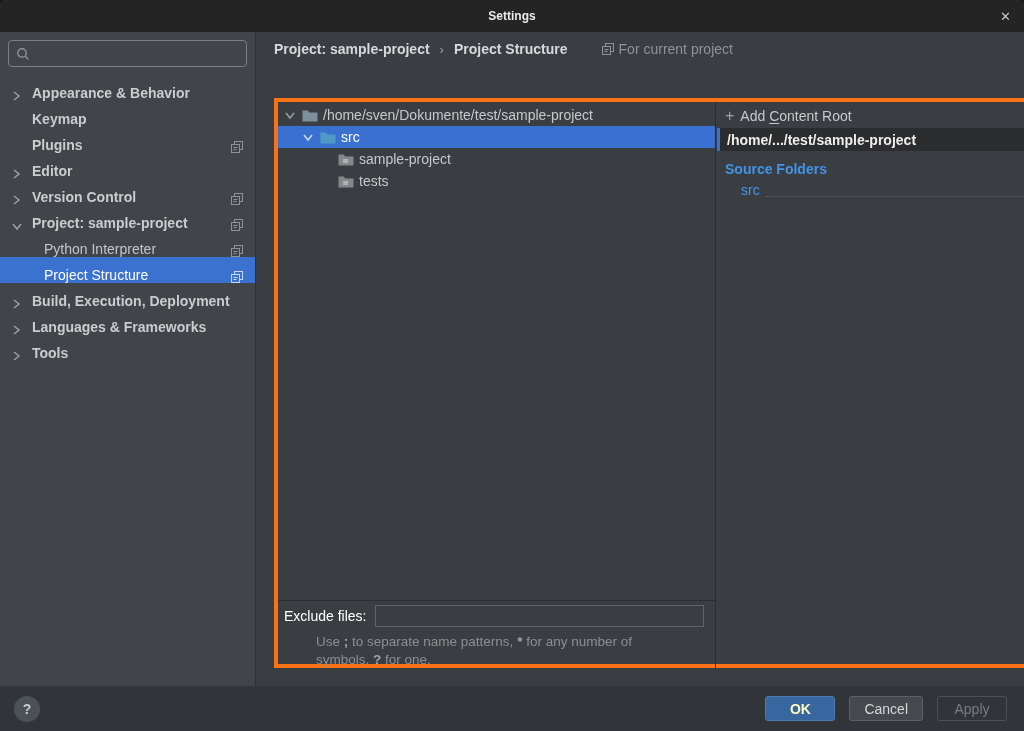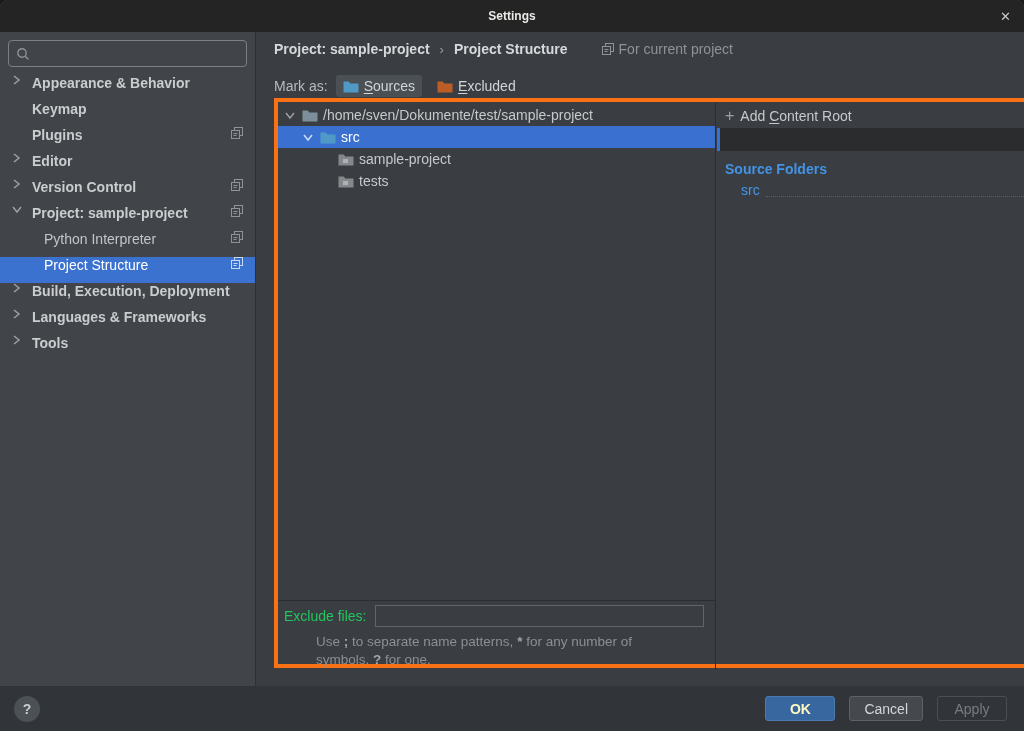--- a/index.html
+++ b/index.html
@@ -29,21 +29,21 @@
   .searchbox{
     margin:8px; height:27px; border:1px solid #7b8084; border-radius:4px;
     display:flex; align-items:center; padding:0 7px; gap:6px;
   }
   .searchbox input{
     flex:1; background:transparent; border:none; outline:none;
     color:#d6d9db; font-size:13px; font-family:inherit; min-width:0;
   }
   .nav{ margin-top:8px; }
   .nav-row{
-    height:26px; display:flex; align-items:flex-start; padding-left:12px;
+    height:26px; display:flex; align-items:flex-end; padding-left:12px;
     color:#caccce; cursor:default;
   }
   .nav-row.bold .label{ font-weight:bold; }
   .nav-row .chev{ width:20px; display:flex; align-items:center; flex:0 0 20px; }
   .nav-row.nochev{ padding-left:32px; }
   .nav-row.child{ padding-left:44px; color:#c3c6c8; }
   .nav-row.selected{ background:#3b72d0; color:#ffffff; }
   .pp-icon{ margin-left:auto; margin-right:12px; display:flex; }
   
   .main{ position:absolute; left:257px; top:32px; right:0; height:654px; background:#3a3e42; }
@@ -84,21 +84,21 @@
     padding:0 12px 0 10px; color:#f0eeea; font-weight:bold;
   }
   .rootrow::before{ content:""; position:absolute; left:0; top:0; bottom:0; width:3px; background:#3a71d1; }
   .rootrow .x, .srcrow .x{ margin-left:auto; color:#6f7376; font-size:12px; }
   .sf-title{ margin:10px 0 0 8px; color:#4293e6; font-weight:bold; }
   .srcrow{ display:flex; align-items:center; height:22px; margin:2px 12px 0 24px; color:#4596ea; }
   .leader{ flex:1; border-bottom:1px dotted #5c6064; margin:0 6px; height:60%; }
   
   .excludearea{ position:absolute; left:0; top:499px; width:100%; bottom:0; }
   .excl-row{ position:absolute; left:6px; top:4px; display:flex; align-items:center; }
-  .excl-row label{ color:#22c55e; }
+  .excl-row label{ color:#ffffff; }
   .excl-row input{
     margin-left:9px; width:329px; height:22px; background:transparent;
     border:1px solid #60646а; border:1px solid #606468; color:#d6d9db;
     font-family:inherit; font-size:13px; padding:0 5px; outline:none;
   }
   .excl-help{ position:absolute; left:38px; top:32px; width:350px; color:#8b8f92; font-size:13.5px; line-height:1.35; }
   .excl-help b{ color:#a2a6a9; }
   
   .footer{
     position:absolute; left:0; bottom:0; width:100%; height:45px; background:#313539;
@@ -265,39 +265,20 @@
               <rect x="3.5" y="0.5" width="8" height="8" fill="none" stroke="#8f9396"></rect>
               <rect x="0.5" y="3.5" width="8" height="8" fill="#3a3e42" stroke="#8f9396"></rect>
               <line x1="2.5" y1="6.5" x2="6.5" y2="6.5" stroke="#8f9396"></line>
               <line x1="2.5" y1="8.5" x2="5.5" y2="8.5" stroke="#8f9396"></line>
             </svg>
           </span>
         <span>For current project</span>
       </span>
     </div>
 
-    <div class="markas">
-      <span>Mark as:</span>
-      <span class="chip on">
-        <span>
-            <svg width="16" height="13" viewBox="0 0 16 13">
-              <path d="M0.5 1.5 h5.2 l1.6 2 H15.5 v9 H0.5 z" fill="#4e99c6"></path>
-            </svg>
-          </span>
-        <span><u>S</u><span>ources</span></span>
-      </span>
-      <span class="chip">
-        <span>
-            <svg width="16" height="13" viewBox="0 0 16 13">
-              <path d="M0.5 1.5 h5.2 l1.6 2 H15.5 v9 H0.5 z" fill="#bc5d26"></path>
-            </svg>
-          </span>
-        <span><u>E</u><span>xcluded</span></span>
-      </span>
-    </div>
 
     <div class="frame">
 
       <div class="treecol">
         <div class="treelist">
           <div class="tree-row ind0">
             <span class="chev">
                 <svg width="10" height="9" viewBox="0 0 10 9">
                   <polyline points="1,2 5,7 9,2" fill="none" stroke="#9aa0a4" stroke-width="1.5"></polyline>
                 </svg>
@@ -352,20 +333,21 @@
           </div>
         </div>
       </div>
 
       <div class="rightcol">
         <div class="addroot">
           <span class="plus">+</span>
           <span><span>Add </span><u>C</u><span>ontent Root</span></span>
         </div>
         <div class="rootrow">
+          <span>/home/.../test/sample-project</span>
           <span class="x">✕</span>
         </div>
         <div class="sf-title">Source Folders</div>
         <div class="srcrow">
           <span>src</span>
           <span class="leader"></span>
           <span class="x">✕</span>
         </div>
       </div>
     </div>

